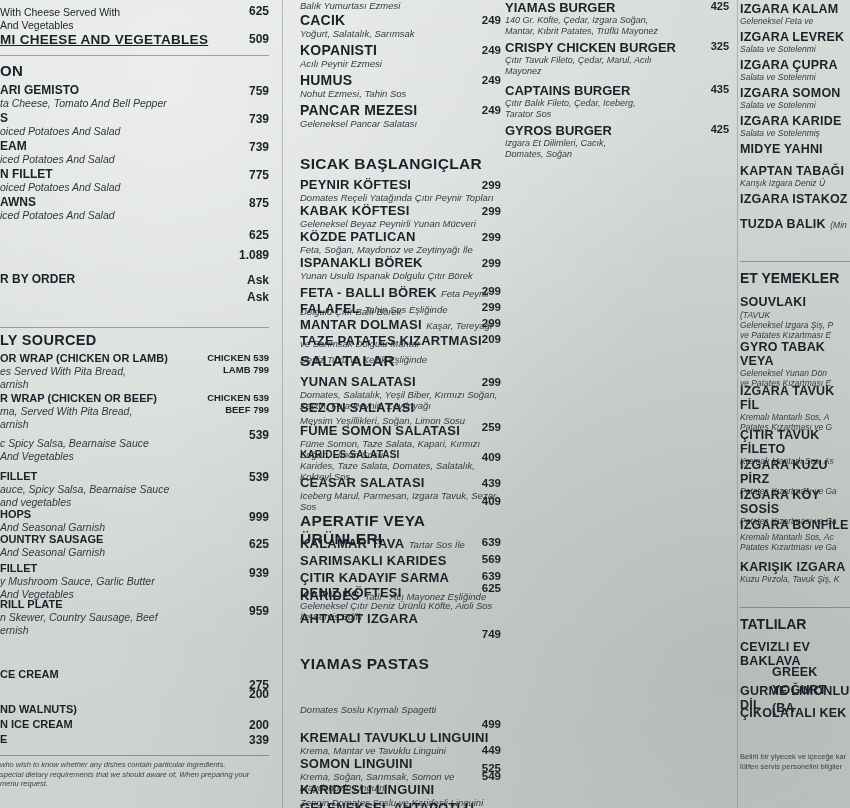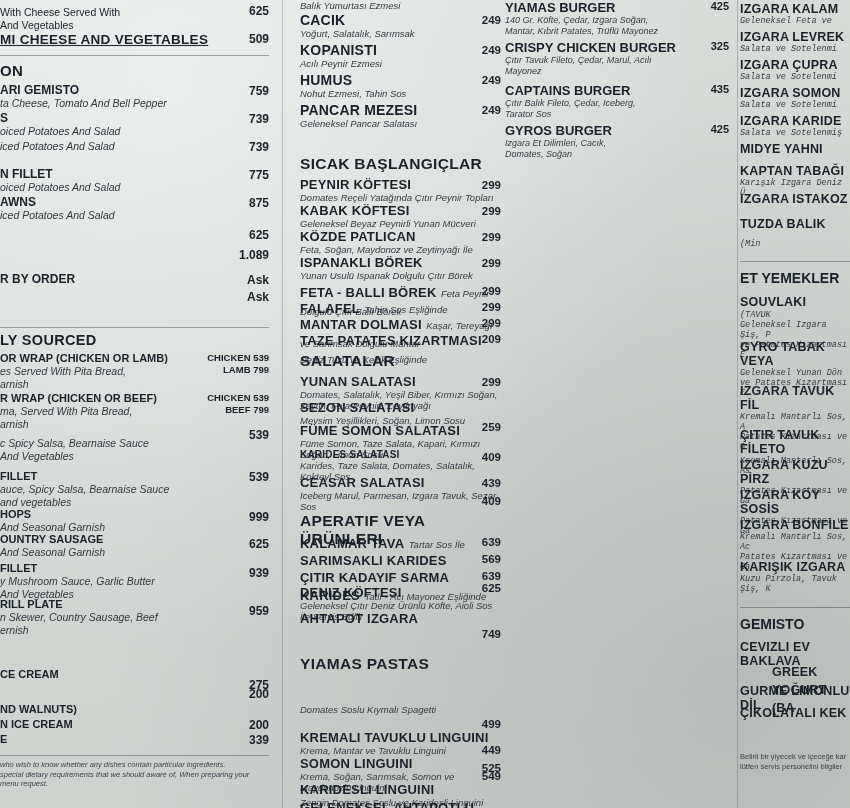--- a/index.html
+++ b/index.html
@@ -46,21 +46,21 @@
 
   
   .colC .blk{position:absolute;left:0;right:6px;}
   .c-name{font-size:13px;font-weight:bold;}
   .c-desc{font-size:9px;font-style:italic;line-height:10.5px;color:#343b43;}
   .c-price{font-size:11px;font-weight:bold;}
 
   
   .colD .blk{position:absolute;left:0;right:0;}
   .d-name{font-size:12.5px;font-weight:bold;letter-spacing:.2px;}
-  .d-desc{font-size:8.5px;font-style:italic;line-height:10px;color:#343b43;font-family:Liberation Mono, monospace;}
+  .d-desc{font-size:8.5px;font-style:italic;line-height:10px;color:#343b43;}
   .d-head{font-size:14px;font-weight:bold;}
 
   .footnote{font-size:7.5px;line-height:9.5px;color:#3b424a;font-style:italic;}
   .smallnote{font-size:7.5px;line-height:10px;color:#3b424a;}
   .rule{height:1px;background:rgba(60,70,80,.45);margin:3px 0 4px 0;}
 </style>
 </head>
 <body>
 
 <div class="paper"></div>
@@ -94,20 +94,21 @@
     <div class="a-price price" style="top:0;">759</div>
   </div>
 
   <div class="blk" style="top:112px;">
     <div class="a-txt" style="font-weight:bold;font-size:12px;">S</div>
     <div class="a-txt desc">oiced Potatoes And Salad</div>
     <div class="a-price price" style="top:0;">739</div>
   </div>
 
   <div class="blk" style="top:140px;">
+    <div class="a-txt" style="font-weight:bold;font-size:12px;">EAM</div>
     <div class="a-txt desc">iced Potatoes And Salad</div>
     <div class="a-price price" style="top:0;">739</div>
   </div>
 
   <div class="blk" style="top:168px;">
     <div class="a-txt" style="font-weight:bold;font-size:12px;">N FILLET</div>
     <div class="a-txt desc">oiced Potatoes And Salad</div>
     <div class="a-price price" style="top:0;">775</div>
   </div>
 
@@ -491,21 +492,21 @@
   </div>
   <div class="blk" style="top:560px;">
     <div class="d-name">KARIŞIK IZGARA</div>
     <div class="d-desc">Kuzu Pirzola, Tavuk Şiş, K</div>
   </div>
 
   <div class="blk" style="top:604px;">
       <div class="rule"></div>
     </div>
   <div class="blk" style="top:616px;">
-    <div class="d-head">GEMISTO</div>
+    <div class="d-head">TATLILAR</div>
   </div>
 
   <div class="blk" style="top:640px;">
     <div class="d-name">CEVIZLI EV BAKLAVA</div>
   </div>
   <div class="blk" style="top:662px;margin-left:32px;">
     <span class="d-name">GREEK YOĞURT</span>
     <span class="d-name">(BA</span>
   </div>
   <div class="blk" style="top:684px;">

